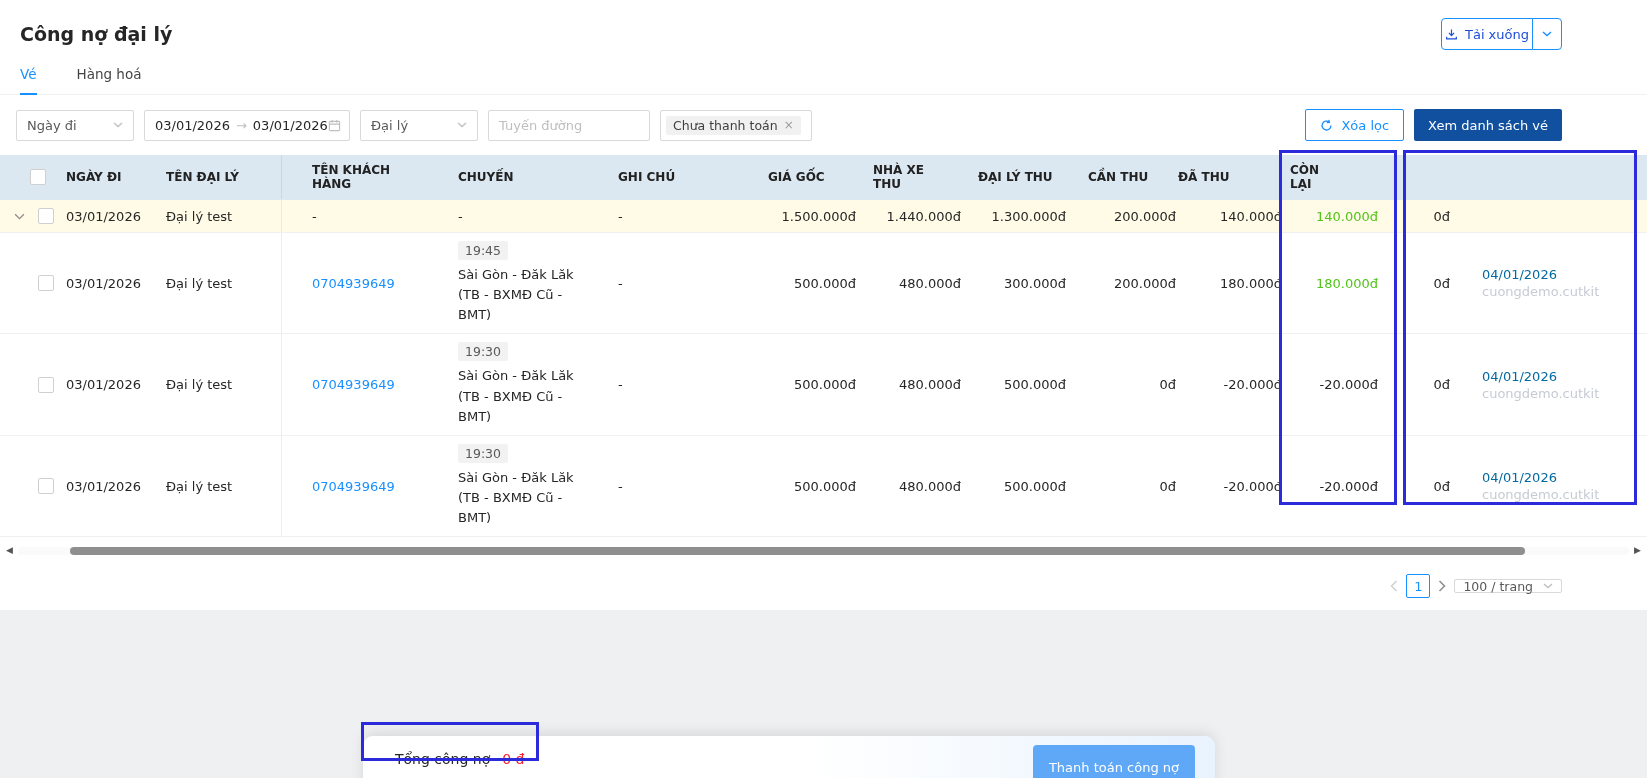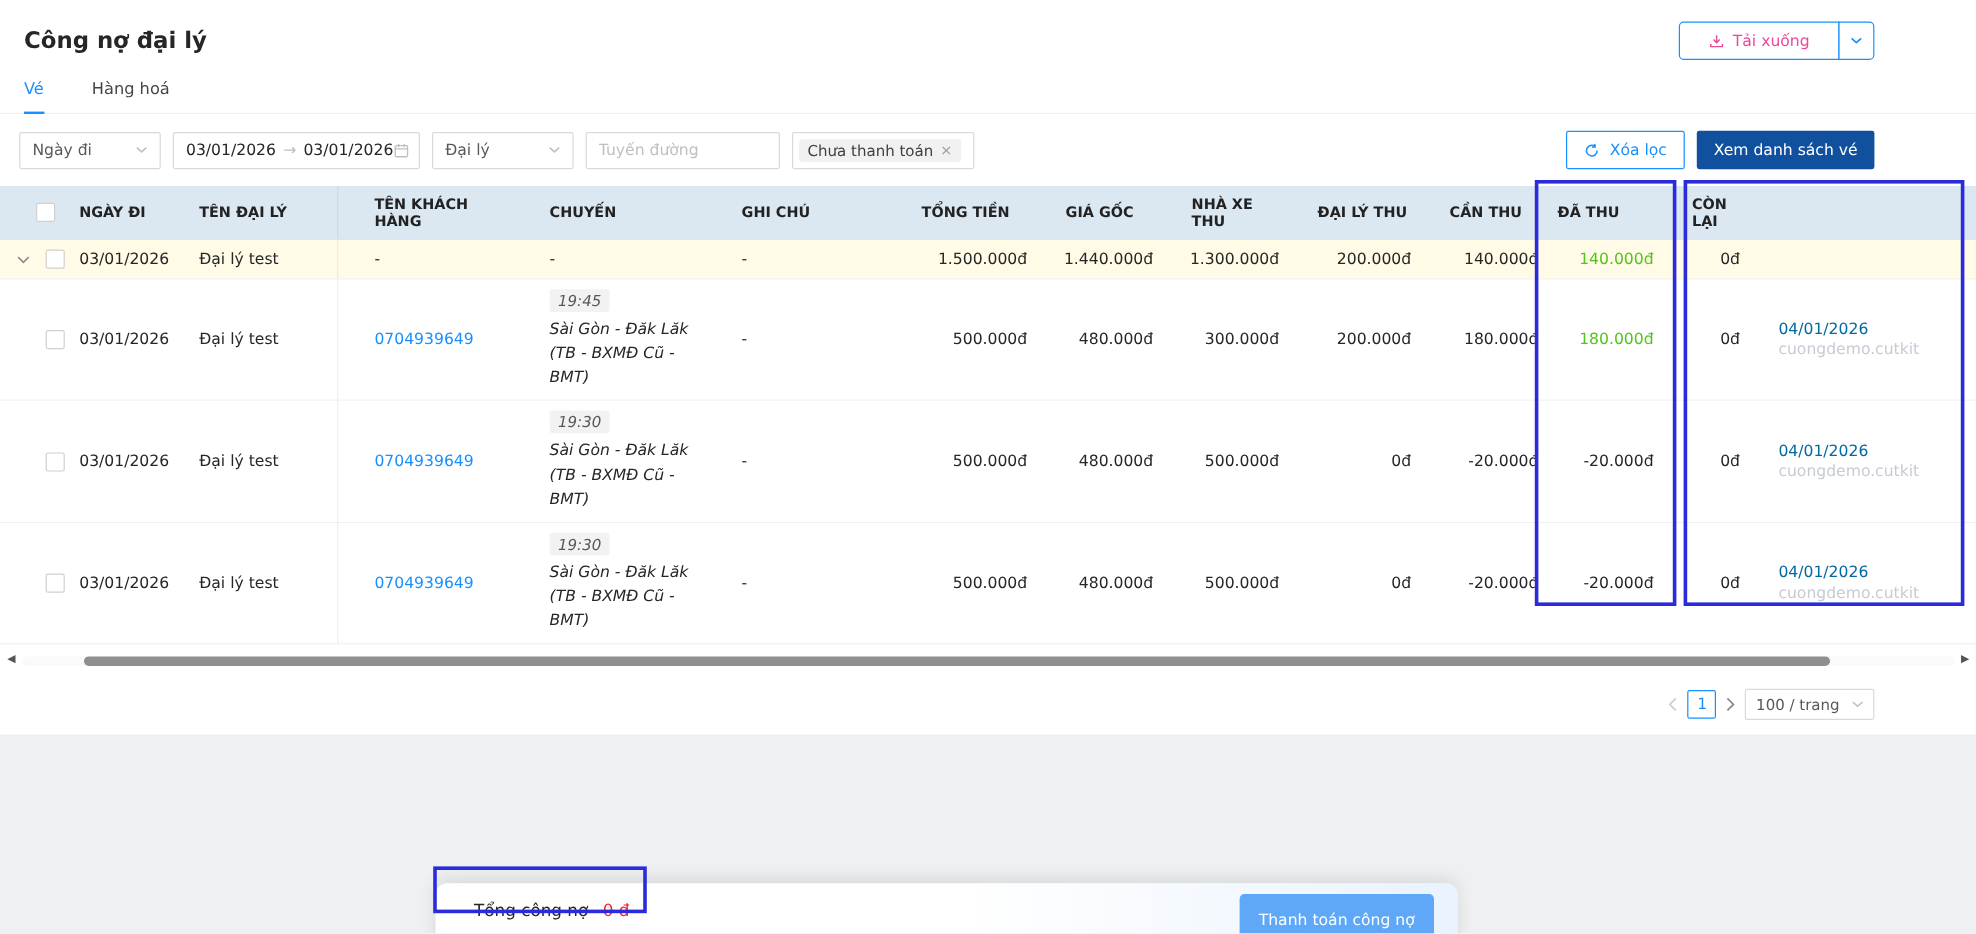--- a/index.html
+++ b/index.html
@@ -4,21 +4,21 @@
 <style>
   *{box-sizing:border-box;margin:0;padding:0}
   html,body{margin:0;padding:0}
   body{font-family:"DejaVu Sans","Liberation Sans",sans-serif;background:#eef0f1;}
   .viewport{position:relative;width:1647px;height:778px;overflow:hidden;background:#eef0f1;}
 
   .card{background:#fff;padding-bottom:12px;}
   .card-top{display:flex;justify-content:space-between;align-items:center;padding:18px 85px 0 20px;}
   .page-title{font-size:19px;font-weight:700;color:#262626;}
   .dl-group{display:flex;}
-  .dl-btn{display:flex;align-items:center;gap:7px;height:32px;padding:0 24px;border:1px solid #1890ff;color:#ec4899;background:#fff;border-radius:4px 0 0 4px;font-size:13px;cursor:pointer;font-family:inherit;}
+  .dl-btn{display:flex;align-items:center;gap:7px;height:32px;padding:0 3px;border:1px solid #1890ff;color:#1d4ed8;background:#fff;border-radius:4px 0 0 4px;font-size:13px;cursor:pointer;font-family:inherit;}
   .dl-caret{width:30px;height:32px;border:1px solid #1890ff;border-left:1px solid #1890ff;margin-left:-1px;border-radius:0 4px 4px 0;display:flex;align-items:center;justify-content:center;background:#fff;color:#1890ff;cursor:pointer;}
 
   .tabs{display:flex;gap:40px;padding:16px 20px 0;border-bottom:1px solid #eef0f2;}
   .tab{font-size:13.5px;color:#454545;padding-bottom:11px;cursor:pointer;}
   .tab.active{color:#1890ff;border-bottom:2px solid #1890ff;margin-bottom:-1px;}
 
   .filter-bar{display:flex;align-items:center;gap:10px;padding:14px 85px 14px 16px;}
   .control{height:31px;border:1px solid #d9d9d9;border-radius:2px;background:#fff;display:flex;align-items:center;font-size:13px;color:#595959;padding:0 10px;}
   .sel{justify-content:space-between;cursor:pointer;}
   .w-datetype{width:118px;}
@@ -57,21 +57,21 @@
   .c-canthu{flex:0 0 90px;padding-right:0;overflow:hidden;}
   .c-canthu .clip{display:block;width:100%;text-align:right;margin-right:-5px;white-space:nowrap;}
   .c-dathu{flex:0 0 112px;}
   .c-conlai{flex:0 0 72px;}
   .c-ngaythu{flex:0 0 165px;overflow:hidden;flex-direction:column;align-items:flex-start;justify-content:center;gap:2px;}
   .num{justify-content:flex-end;text-align:right;}
   .thead .cell{justify-content:flex-start;text-align:left;}
   .green{color:#52c41a;}
   .link{color:#1890ff;text-decoration:none;cursor:pointer;}
   .checkbox{width:16px;height:16px;border:1px solid #d0d0d0;border-radius:2px;background:#fff;display:inline-block;cursor:pointer;}
-  .chuyen-stack{flex-direction:column;align-items:flex-start;justify-content:center;gap:5px;font-style:italic;}
+  .chuyen-stack{flex-direction:column;align-items:flex-start;justify-content:center;gap:5px;}
   .time-badge{background:#f2f2f2;color:#595959;font-size:12.5px;padding:2px 7px;border-radius:2px;}
   .route-text{line-height:1.55;color:#262626;}
   .nt-date{color:#0369a1;white-space:nowrap;}
   .nt-user{color:#c6cbd4;white-space:nowrap;}
   .expand-icon{display:flex;align-items:center;cursor:pointer;}
 
   
   .anno{position:absolute;border:3px solid #2b2bdc;pointer-events:none;z-index:6;background:transparent;}
   #anno-dathu{left:1279px;top:-5px;width:118px;height:355px;}
   #anno-conlai{left:1403px;top:-5px;width:234px;height:355px;}
@@ -82,21 +82,21 @@
   .sb-arrow{font-size:9px;color:#555;line-height:1;cursor:pointer;}
   .sb-track{flex:1;height:8px;position:relative;background:#fafafa;border-radius:4px;}
   .sb-thumb{position:absolute;left:52px;right:104px;top:0;height:8px;background:#8f8f8f;border-radius:4px;cursor:grab;}
 
   
   .pagination{display:flex;justify-content:flex-end;align-items:center;gap:8px;padding:16px 85px 0 0;font-size:13px;color:#595959;}
   .pg-nav{display:flex;align-items:center;cursor:pointer;}
   .pg-prev{color:#cfcfcf;}
   .pg-next{color:#8c8c8c;}
   .pg-page{min-width:24px;height:24px;border:1px solid #1890ff;color:#1890ff;border-radius:2px;display:flex;align-items:center;justify-content:center;background:#fff;font-size:13px;cursor:pointer;}
-  .pg-size{height:26px;border:1px solid #d9d9d9;border-radius:2px;display:flex;align-items:center;gap:10px;padding:0 8px;font-size:12.5px;background:#fff;color:#595959;cursor:pointer;}
+  .pg-size{height:14px;border:1px solid #d9d9d9;border-radius:2px;display:flex;align-items:center;gap:10px;padding:0 8px;font-size:12.5px;background:#fff;color:#595959;cursor:pointer;}
 
   
   .footer-bar{position:absolute;left:363px;top:736px;width:852px;height:60px;background:linear-gradient(90deg,#ffffff 52%,#e9f3fe);border-radius:10px 10px 0 0;box-shadow:0 -3px 14px rgba(0,0,0,0.10);display:flex;align-items:flex-start;justify-content:space-between;padding:9px 20px 0 32px;z-index:5;}
   .footer-left{display:flex;align-items:center;height:28px;font-size:14px;color:#262626;gap:12px;}
   .total-value{color:#f5222d;}
   .pay-btn{height:44px;padding:0 16px;background:#5ea8f7;color:#fff;border:none;border-radius:4px;font-size:13px;cursor:pointer;font-family:inherit;}
 </style>
 </head>
 <body>
 
@@ -175,21 +175,20 @@
       <div class="trow thead">
         <div class="cell c-expand"></div>
         <div class="cell c-check">
             <span class="checkbox"></span>
           </div>
         <div class="cell c-ngaydi">NGÀY ĐI</div>
         <div class="cell c-tendaily">TÊN ĐẠI LÝ</div>
         <div class="cell c-tkh">TÊN KHÁCH HÀNG</div>
         <div class="cell c-chuyen">CHUYẾN</div>
         <div class="cell c-ghichu">GHI CHÚ</div>
-        <div class="cell c-tongtien">TỔNG TIỀN</div>
         <div class="cell c-giagoc">GIÁ GỐC</div>
         <div class="cell c-nhaxe">NHÀ XE THU</div>
         <div class="cell c-daily">ĐẠI LÝ THU</div>
         <div class="cell c-canthu">CẦN THU</div>
         <div class="cell c-dathu">ĐÃ THU</div>
         <div class="cell c-conlai">CÒN LẠI</div>
       </div>
 
       <div class="trow r-parent">
         <div class="cell c-expand">

